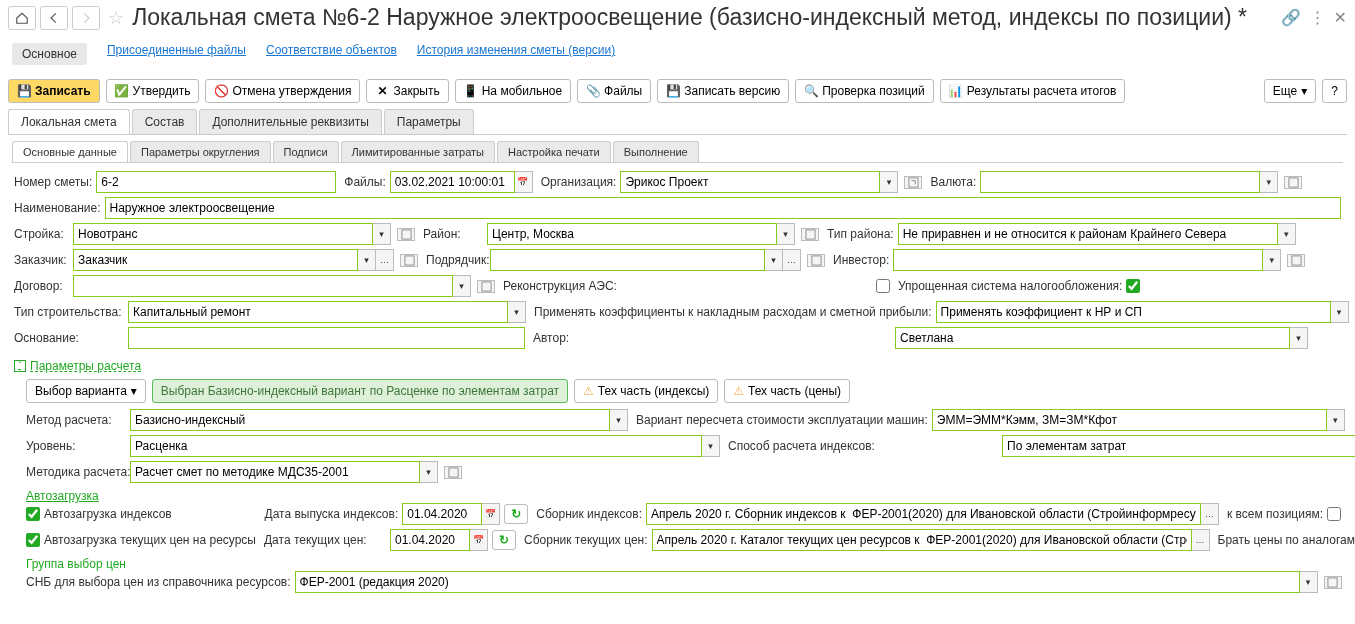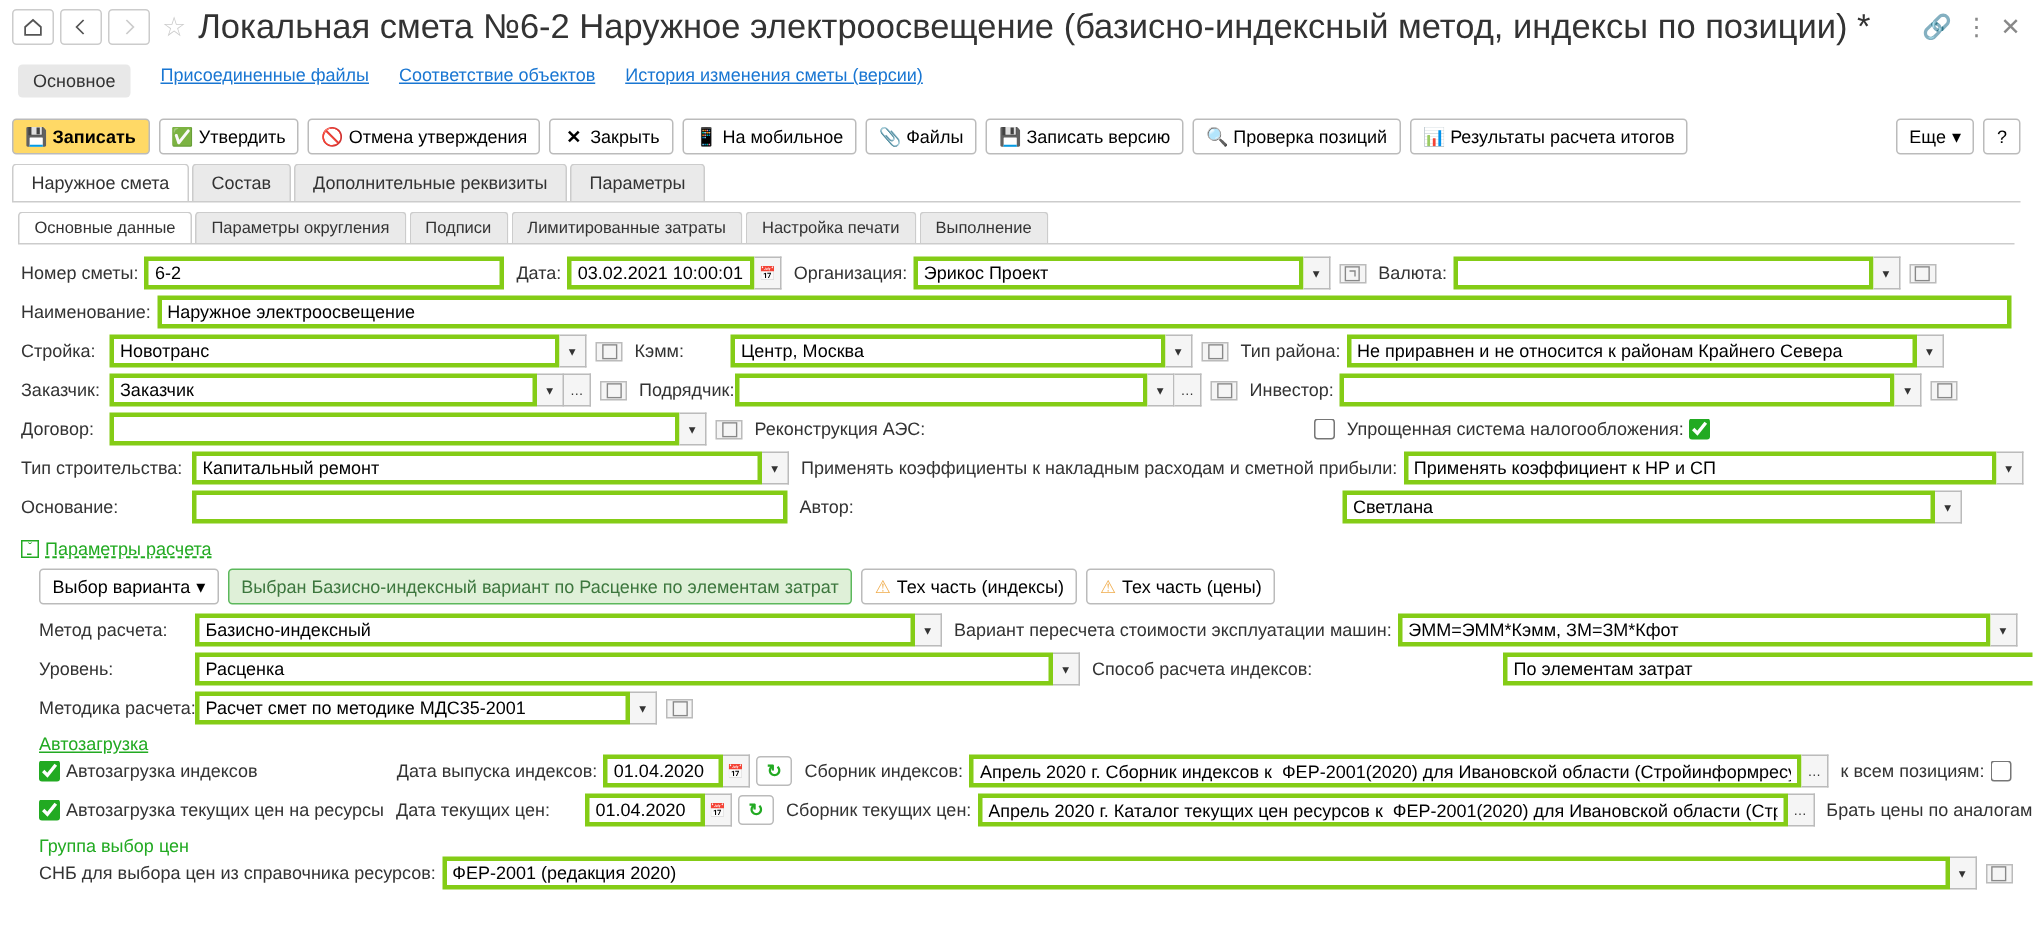--- a/index.html
+++ b/index.html
@@ -32,21 +32,21 @@
 
 .subtabs { display: flex; border-bottom: 1px solid #ccc; margin: 6px 12px 0 12px; }
 .subtab { padding: 4px 10px; border: 1px solid #ccc; border-bottom: none; background: #eaeaea; cursor: pointer; margin-right: 2px; border-radius: 3px 3px 0 0; font-size: 11px; }
 .subtab.active { background: #fff; }
 
 .form-area { padding: 8px 14px; }
 .form-row { display: flex; gap: 8px; margin-bottom: 4px; align-items: center; flex-wrap: nowrap; }
 .form-row > .field { display: flex; align-items: center; gap: 4px; }
 .label { white-space: nowrap; }
 .input-group { display: flex; align-items: stretch; }
-.txtinput { border: 3px solid #84cc16; padding: 2px 4px; height: 22px; font-size: 12px; }
+.txtinput { border: 1px solid #84cc16; padding: 2px 4px; height: 22px; font-size: 12px; }
 .ddl-btn { border: 1px solid #bbb; border-left: none; background: #f5f5f5; width: 18px; display: flex; align-items: center; justify-content: center; cursor: pointer; font-size: 9px; }
 .open-btn { border: 1px solid #bbb; background: #f5f5f5; width: 18px; display: flex; align-items: center; justify-content: center; cursor: pointer; margin-left: 2px; }
 .open-btn svg { width: 11px; height: 11px; }
 .chk { width: 14px; height: 14px; accent-color: #22aa22; }
 
 .section-header { color: #22aa22; text-decoration: underline dashed; margin: 6px 0; cursor: pointer; display: inline-flex; gap: 4px; align-items: center; }
 .section-header::before { content: ""; display: inline-block; width: 10px; height: 10px; border: 1px solid #22aa22; font-size: 9px; text-align: center; line-height: 9px; }
 .section-header.expanded::before { content: "ˇ"; }
 
 .btn-group { display: flex; gap: 6px; margin-bottom: 6px; align-items: center; }
@@ -136,21 +136,21 @@
       <span class="icon icon-results"></span>
       <span>Результаты расчета итогов</span>
     </button>
   <div class="toolbar-right">
     <button class="btn btn-more">Еще</button>
     <button class="btn">?</button>
   </div>
 </div>
 
 <div class="tabs">
-  <div class="tab active">Наружное смета</div>
+  <div class="tab active">Локальная смета</div>
   <div class="tab">Состав</div>
   <div class="tab">Дополнительные реквизиты</div>
   <div class="tab">Параметры</div>
 </div>
 
 <div class="subtabs">
   <div class="subtab active">Основные данные</div>
   <div class="subtab">Параметры округления</div>
   <div class="subtab">Подписи</div>
   <div class="subtab">Лимитированные затраты</div>
@@ -160,21 +160,21 @@
 
 <div class="form-area">
 
   
   <div class="form-row">
     <div class="field">
         <span class="label">Номер сметы:</span>
       <input class="txtinput" style="width: 240px;" value="6-2">
     </div>
     <div class="field">
-        <span class="label">Дата:</span>
+        <span class="label">Файлы:</span>
       <div class="input-group">
           <input class="txtinput" style="width: 125px;" value="03.02.2021 10:00:01">
           <div class="ddl-btn icon-cal"></div>
         </div>
     </div>
     <div class="field">
         <span class="label">Организация:</span>
       <div class="input-group">
           <input class="txtinput" style="width: 260px;" value="Эрикос Проект">
           <div class="ddl-btn">▾</div>
@@ -216,21 +216,21 @@
           <input class="txtinput" style="width: 300px;" value="Новотранс">
           <div class="ddl-btn">▾</div>
         </div>
       <div class="open-btn">
           <svg viewBox="0 0 12 12">
             <rect x="1" y="1" width="10" height="10" fill="none" stroke="#888"></rect>
           </svg>
         </div>
     </div>
     <div class="field">
-        <span class="label" style="width:60px;display:inline-block">Кэмм:</span>
+        <span class="label" style="width:60px;display:inline-block">Район:</span>
       <div class="input-group">
           <input class="txtinput" style="width: 290px;" value="Центр, Москва">
           <div class="ddl-btn">▾</div>
         </div>
       <div class="open-btn">
           <svg viewBox="0 0 12 12">
             <rect x="1" y="1" width="10" height="10" fill="none" stroke="#888"></rect>
           </svg>
         </div>
     </div>

